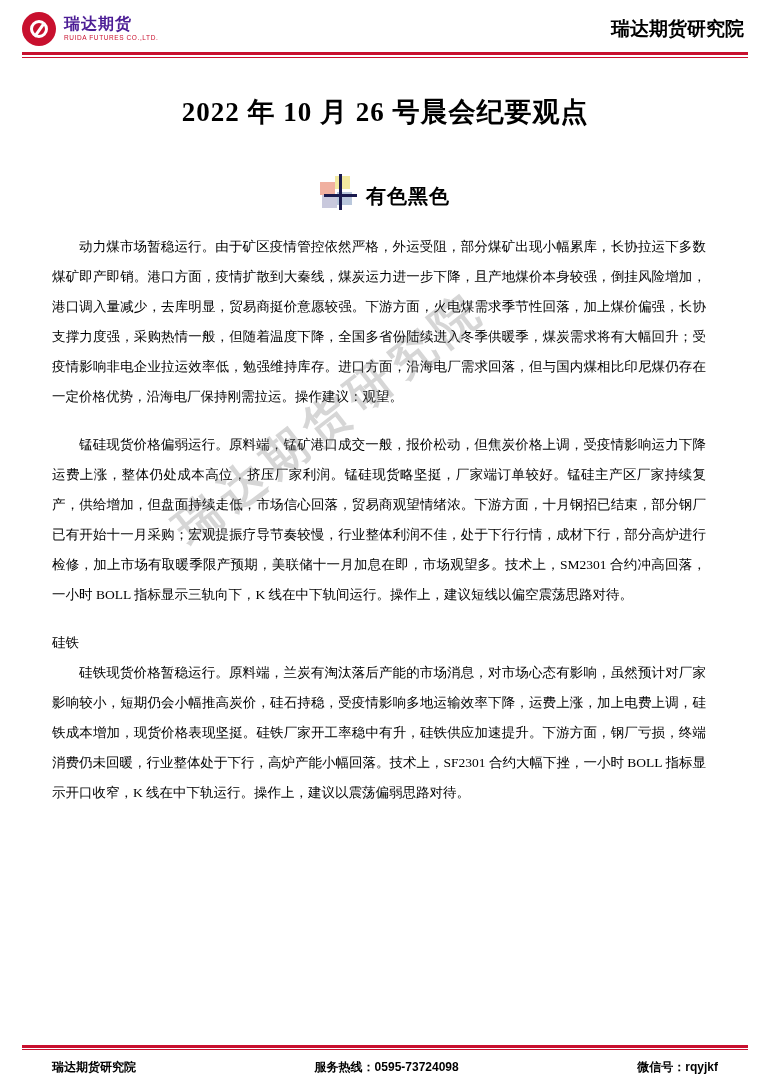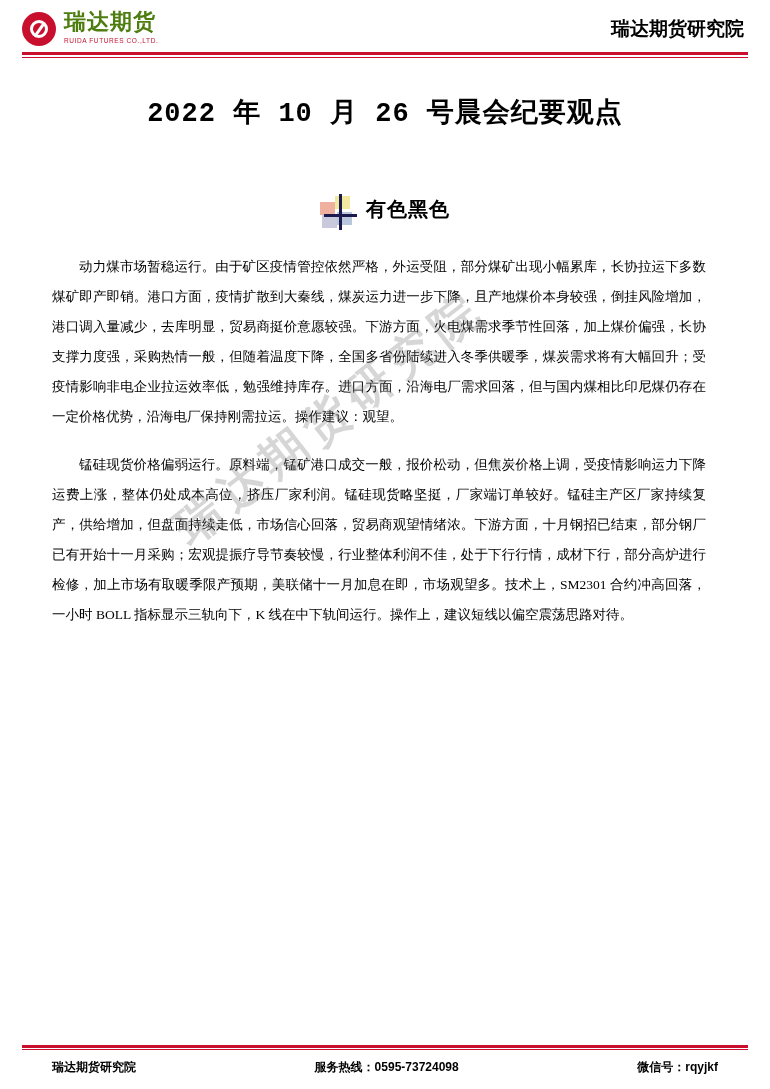--- a/index.html
+++ b/index.html
@@ -60,24 +60,24 @@
     height: 15px;
     background: #ffffff;
     transform: translate(-50%, -40%) rotate(35deg);
   }
   .logo-text {
     display: flex;
     flex-direction: column;
     line-height: 1;
   }
   .logo-cn {
-    font-family: Liberation Mono, monospace;
-    font-size: 22px;
-    font-weight: bold;
-    color: #4d7c0f;
+    font-family: Liberation Sans, sans-serif;
+    font-size: 16px;
+    font-weight: bold;
+    color: #4c1d95;
     letter-spacing: 1px;
   }
   .logo-en {
     font-family: "Liberation Sans", sans-serif;
     font-size: 6.5px;
     color: #c8102e;
     letter-spacing: 0.6px;
     margin-top: 3px;
   }
   .header-title {
@@ -100,34 +100,34 @@
     left: 22px;
     right: 22px;
     bottom: 0px;
     height: 1px;
     background: #c8102e;
   }
 
   
   .doc-title {
     text-align: center;
-    font-family: Liberation Mono, monospace;
+    font-family: Liberation Serif, serif;
     font-size: 27px;
     font-weight: bold;
     margin: 36px 0 0 0;
     letter-spacing: 1px;
   }
 
   
   .section-head {
     display: flex;
-    align-items: flex-start;
+    align-items: flex-end;
     justify-content: center;
     gap: 8px;
-    margin-top: 66px;
+    margin-top: 46px;
   }
   .sector-icon {
     width: 38px;
     height: 34px;
     position: relative;
     flex: none;
   }
   .sector-icon .sq {
     position: absolute;
     width: 15px;
@@ -272,20 +272,24 @@
 <div class="content">
 
   <div class="cmdty">
     <p class="cmdty-body">动力煤市场暂稳运行。由于矿区疫情管控依然严格，外运受阻，部分煤矿出现小幅累库，长协拉运下多数煤矿即产即销。港口方面，疫情扩散到大秦线，煤炭运力进一步下降，且产地煤价本身较强，倒挂风险增加，港口调入量减少，去库明显，贸易商挺价意愿较强。下游方面，火电煤需求季节性回落，加上煤价偏强，长协支撑力度强，采购热情一般，但随着温度下降，全国多省份陆续进入冬季供暖季，煤炭需求将有大幅回升；受疫情影响非电企业拉运效率低，勉强维持库存。进口方面，沿海电厂需求回落，但与国内煤相比印尼煤仍存在一定价格优势，沿海电厂保持刚需拉运。操作建议：观望。</p>
   </div>
 
   <div class="cmdty">
     <p class="cmdty-body">锰硅现货价格偏弱运行。原料端，锰矿港口成交一般，报价松动，但焦炭价格上调，受疫情影响运力下降运费上涨，整体仍处成本高位，挤压厂家利润。锰硅现货略坚挺，厂家端订单较好。锰硅主产区厂家持续复产，供给增加，但盘面持续走低，市场信心回落，贸易商观望情绪浓。下游方面，十月钢招已结束，部分钢厂已有开始十一月采购；宏观提振疗导节奏较慢，行业整体利润不佳，处于下行行情，成材下行，部分高炉进行检修，加上市场有取暖季限产预期，美联储十一月加息在即，市场观望多。技术上，SM2301 合约冲高回落，一小时 BOLL 指标显示三轨向下，K 线在中下轨间运行。操作上，建议短线以偏空震荡思路对待。</p>
   </div>
 
+  <div class="cmdty">
+    <p class="cmdty-name">硅铁</p>
+    <p class="cmdty-body">硅铁现货价格暂稳运行。原料端，兰炭有淘汰落后产能的市场消息，对市场心态有影响，虽然预计对厂家影响较小，短期仍会小幅推高炭价，硅石持稳，受疫情影响多地运输效率下降，运费上涨，加上电费上调，硅铁成本增加，现货价格表现坚挺。硅铁厂家开工率稳中有升，硅铁供应加速提升。下游方面，钢厂亏损，终端消费仍未回暖，行业整体处于下行，高炉产能小幅回落。技术上，SF2301 合约大幅下挫，一小时 BOLL 指标显示开口收窄，K 线在中下轨运行。操作上，建议以震荡偏弱思路对待。</p>
+  </div>
 
 </div>
 
 <div class="watermark">瑞达期货研究院</div>
 
 <div class="footer">
   <div class="footer-rule"></div>
   <div class="footer-rule2"></div>
   <div class="footer-row">
     <span>瑞达期货研究院</span>

